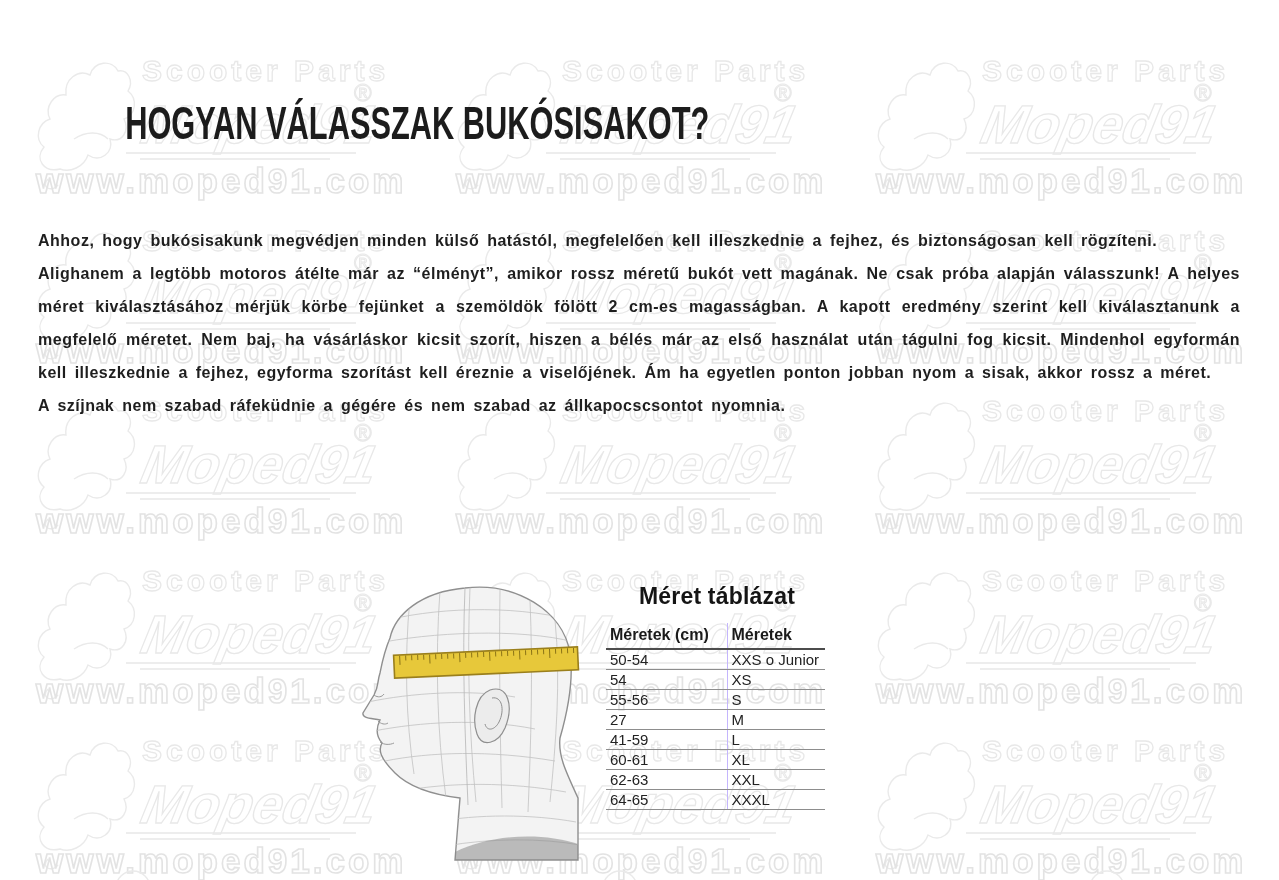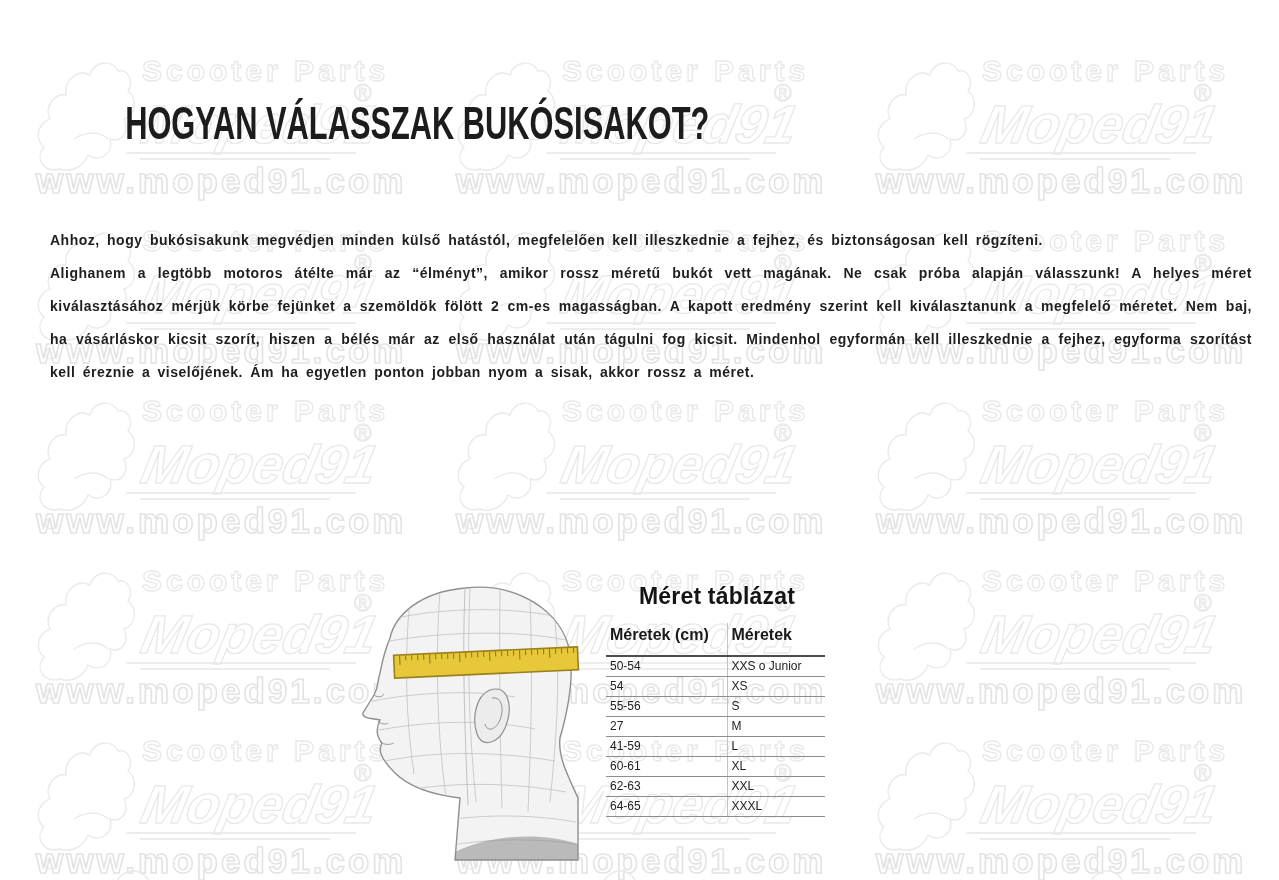--- a/index.html
+++ b/index.html
@@ -16,42 +16,42 @@
   }
   .page-title span{
     display:inline-block;
     font-size:44px;font-weight:700;color:#1c1c1c;
     letter-spacing:0px;white-space:nowrap;
     transform:scale(0.70,1.05);transform-origin:center;
   }
   
   .copy{
     position:absolute;left:38px;top:224px;width:1202px;z-index:2;
-    font-size:14px;font-weight:700;color:#1e1e1e;
-    line-height:33px;letter-spacing:0.5px;word-spacing:3px;margin-left:12px;
+    font-size:16px;font-weight:700;color:#1e1e1e;
+    line-height:33px;letter-spacing:0.5px;word-spacing:3px;
   }
   .copy p{margin:0;text-align:justify;text-align-last:left;}
   .copy .intro{margin-top:33px;text-align:left;}
   
   .head-fig{position:absolute;left:350px;top:560px;width:238px;height:304px;z-index:2;}
   
   .size-block{position:absolute;left:606px;top:583px;width:222px;z-index:2;}
   .size-title{
     font-size:23px;font-weight:700;color:#141414;text-align:center;
     margin:0 0 13px 0;letter-spacing:0.2px;
   }
   table.sizes{border-collapse:collapse;width:219px;table-layout:fixed;}
   table.sizes col.c1{width:121px;}
   table.sizes col.c2{width:98px;}
   table.sizes th{
     font-size:16px;font-weight:700;color:#1a1a1a;text-align:left;
-    padding:3px 0 11px 4px;border-bottom:2px solid #4c4c4c;
+    padding:3px 0 4px 4px;border-bottom:2px solid #4c4c4c;
   }
   table.sizes td{
-    font-size:12px;font-weight:400;color:#222222;
+    font-size:15px;font-weight:400;color:#222222;
     padding:0 0 1px 4px;height:18px;border-bottom:1px solid #8d8d8d;
     white-space:nowrap;overflow:hidden;
   }
   table.sizes .col2{border-left:1px solid #c4b5fd;}
 </style>
 </head>
 <body>
 
 <svg class="wm-layer" width="1279" height="880" xmlns="http://www.w3.org/2000/svg">
   <defs>
@@ -95,20 +95,21 @@
   </g>
 </svg>
 
 <div class="page-title">
   <span>HOGYAN VÁLASSZAK BUKÓSISAKOT?</span>
 </div>
 
 <div class="copy">
   <p>Ahhoz, hogy bukósisakunk megvédjen minden külső hatástól, megfelelően kell illeszkednie a fejhez, és biztonságosan kell rögzíteni.</p>
   <p>Alighanem a legtöbb motoros átélte már az “élményt”, amikor rossz méretű bukót vett magának. Ne csak próba alapján válasszunk! A helyes méret kiválasztásához mérjük körbe fejünket a szemöldök fölött 2 cm-es magasságban. A kapott eredmény szerint kell kiválasztanunk a megfelelő méretet. Nem baj, ha vásárláskor kicsit szorít, hiszen a bélés már az első használat után tágulni fog kicsit. Mindenhol egyformán kell illeszkednie a fejhez, egyforma szorítást kell éreznie a viselőjének. Ám ha egyetlen ponton jobban nyom a sisak, akkor rossz a méret.</p>
+  <p>A szíjnak nem szabad ráfeküdnie a gégére és nem szabad az állkapocscsontot nyomnia.</p>
 </div>
 
 <svg class="head-fig" viewBox="0 0 238 304" xmlns="http://www.w3.org/2000/svg">
   <defs>
     <clipPath id="headClip">
       <path d="M115,28 C70,32 45,55 40,78 C34,92 32,103 30,113 C27,122 29,126 24,135
                L13,153 C12,158 20,158 30,160 C26,168 26,176 32,183 C28,190 30,198 45,213
                C60,228 85,235 110,238 L105,300 L228,300 L228,238
                C215,210 208,195 210,178 C218,150 224,120 220,93 C213,50 165,22 115,28 Z"></path>
     </clipPath>

